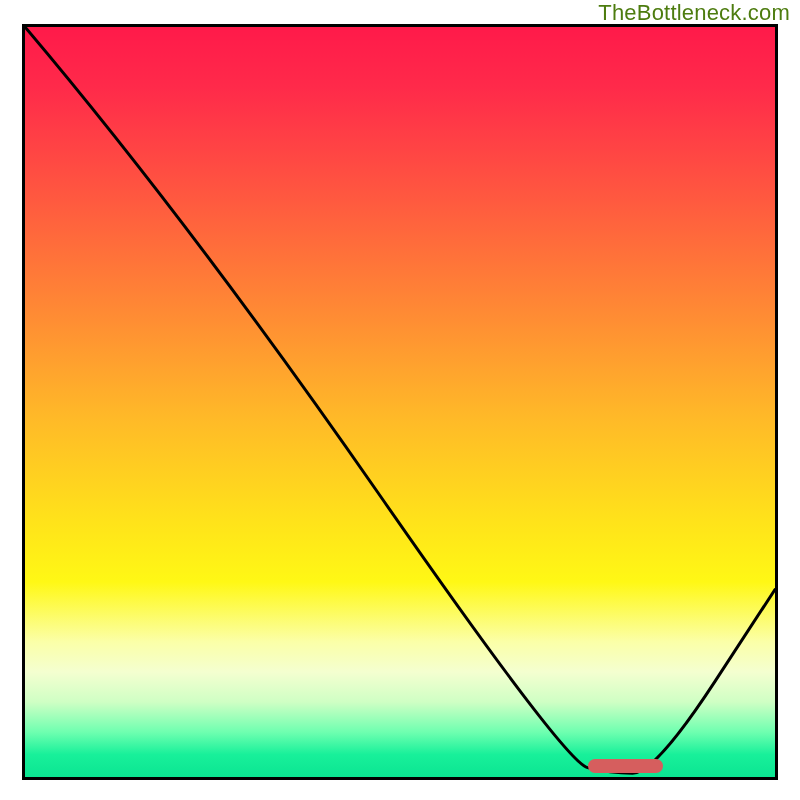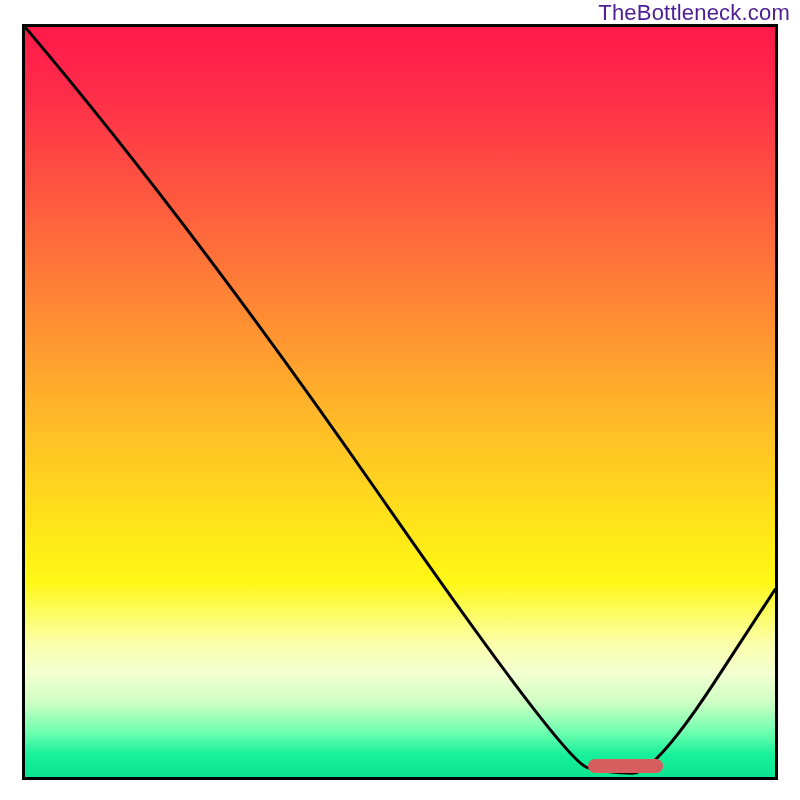--- a/index.html
+++ b/index.html
@@ -14,21 +14,21 @@
     position: relative;
     width: 800px;
     height: 800px;
   }
   .attribution {
     position: absolute;
     top: 0;
     right: 10px;
     font-family: Arial, Helvetica, sans-serif;
     font-size: 22px;
-    color: #4c1d95;
+    color: #4d7c0f;
     letter-spacing: 0.2px;
   }
   .plot-frame {
     position: absolute;
     left: 22px;
     top: 24px;
     width: 756px;
     height: 756px;
     border: 3px solid #000;
     box-sizing: border-box;

